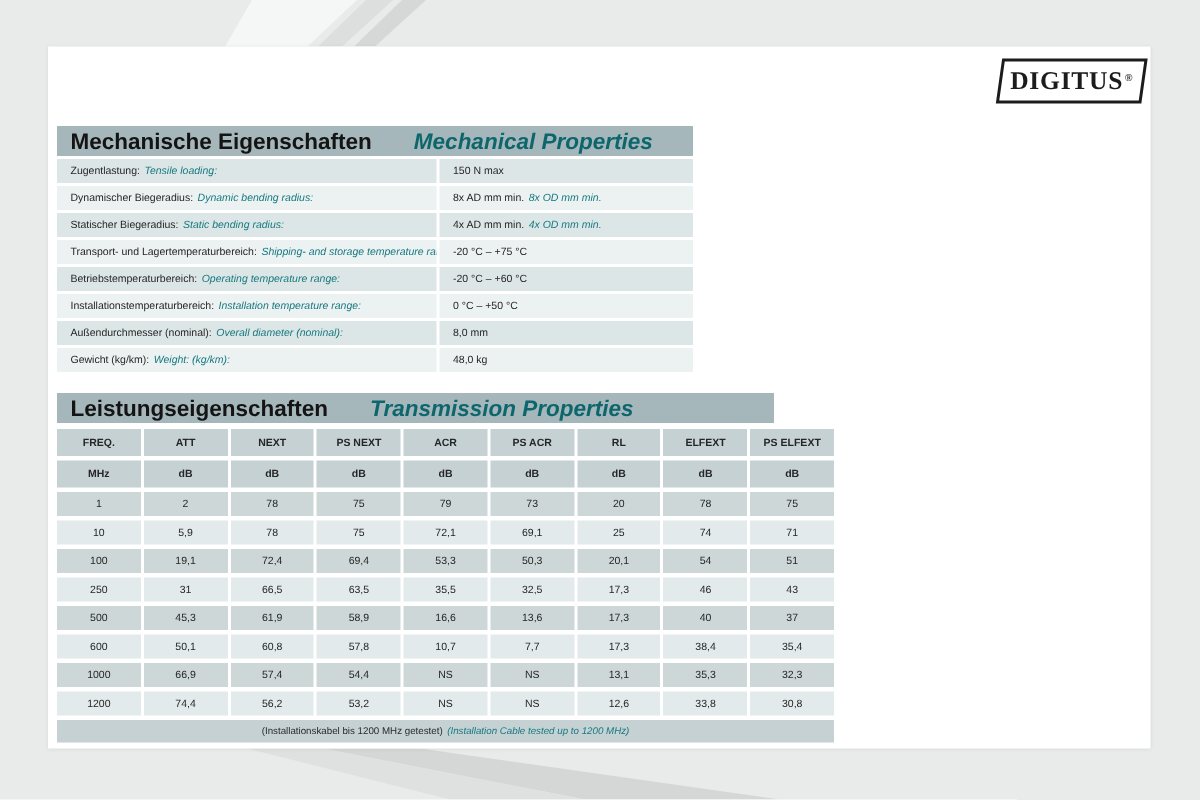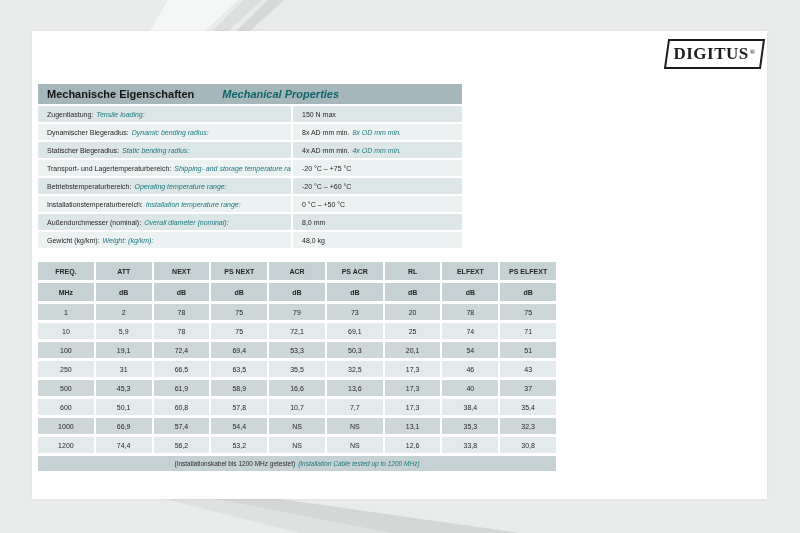--- a/index.html
+++ b/index.html
@@ -30,21 +30,21 @@
   }
   .logo-text{
     position:absolute;inset:0;display:flex;align-items:center;justify-content:center;
     font-family:"Liberation Serif", serif;font-weight:700;font-size:17px;color:#1c1c1c;
     letter-spacing:0.5px;
   }
   .logo-text sup{font-size:7px;margin-left:1px;position:relative;top:-2px;}
   
   .tbar{
     height:20px;display:flex;align-items:center;padding-left:9px;
-    background:#a5b7ba;font-size:11px;font-weight:700;color:#141414;
+    background:#a5b7ba;font-size:15px;font-weight:700;color:#141414;
   }
   .tbar .en{color:#0e666d;font-style:italic;margin-left:4px;padding-left:24px;}
   
   .t1{position:absolute;left:6px;top:53px;width:424px;}
   .t1 .tbar{margin-bottom:2px;}
   .m-row{display:flex;height:16px;margin-bottom:2px;}
   .m-row.dark > div{background:#dde6e6;}
   .m-row.light > div{background:#ecf1f1;}
   .m-label{
     width:253px;margin-right:2px;display:flex;align-items:center;
@@ -174,20 +174,24 @@
             <div class="teal" style="display: inline;">Weight: (kg/km):</div>
           </div>
           <div class="m-value">
             <div class="" style="display: inline;">48,0 kg</div>
           </div>
         </div>
       </div>
   </div>
 
   <div class="t2">
+    <div class="tbar">
+      <span class="de">Leistungseigenschaften</span>
+      <span class="en">Transmission Properties</span>
+    </div>
     <div class="g-row hdr" id="t2-header">
         <div class="g-cell">FREQ.</div>
         <div class="g-cell">ATT</div>
         <div class="g-cell">NEXT</div>
         <div class="g-cell">PS NEXT</div>
         <div class="g-cell">ACR</div>
         <div class="g-cell">PS ACR</div>
         <div class="g-cell">RL</div>
         <div class="g-cell">ELFEXT</div>
         <div class="g-cell">PS ELFEXT</div>

